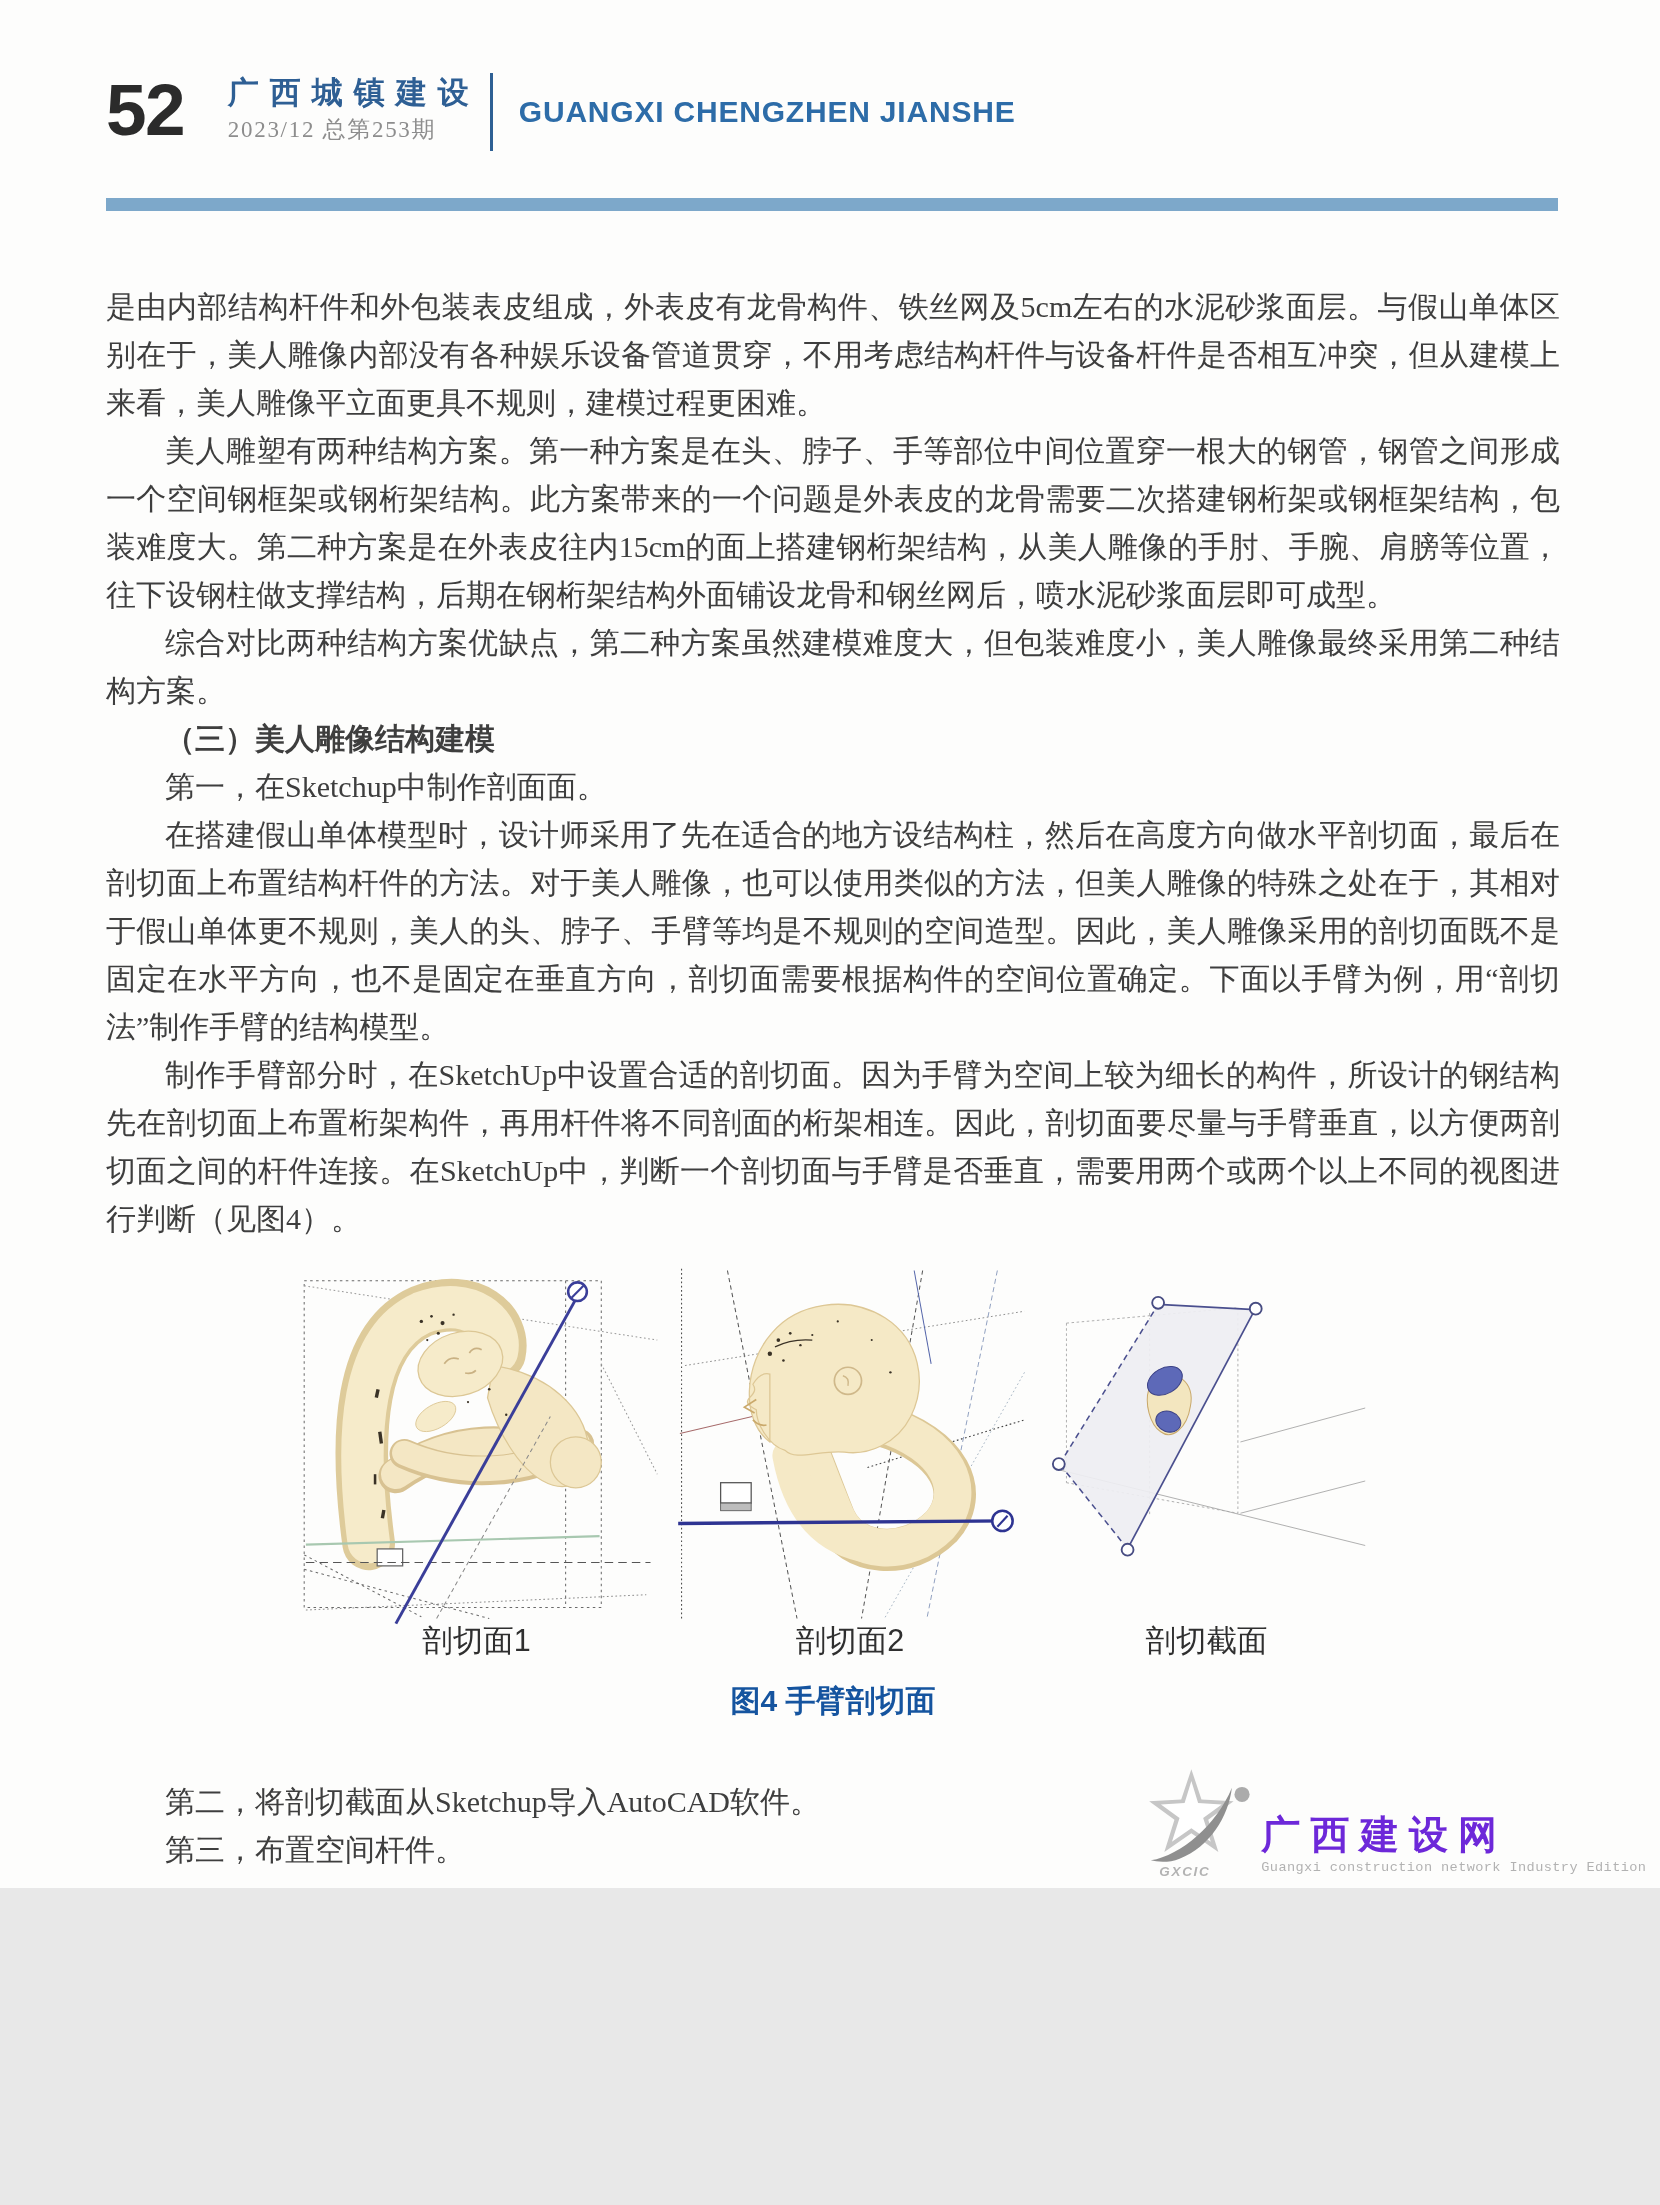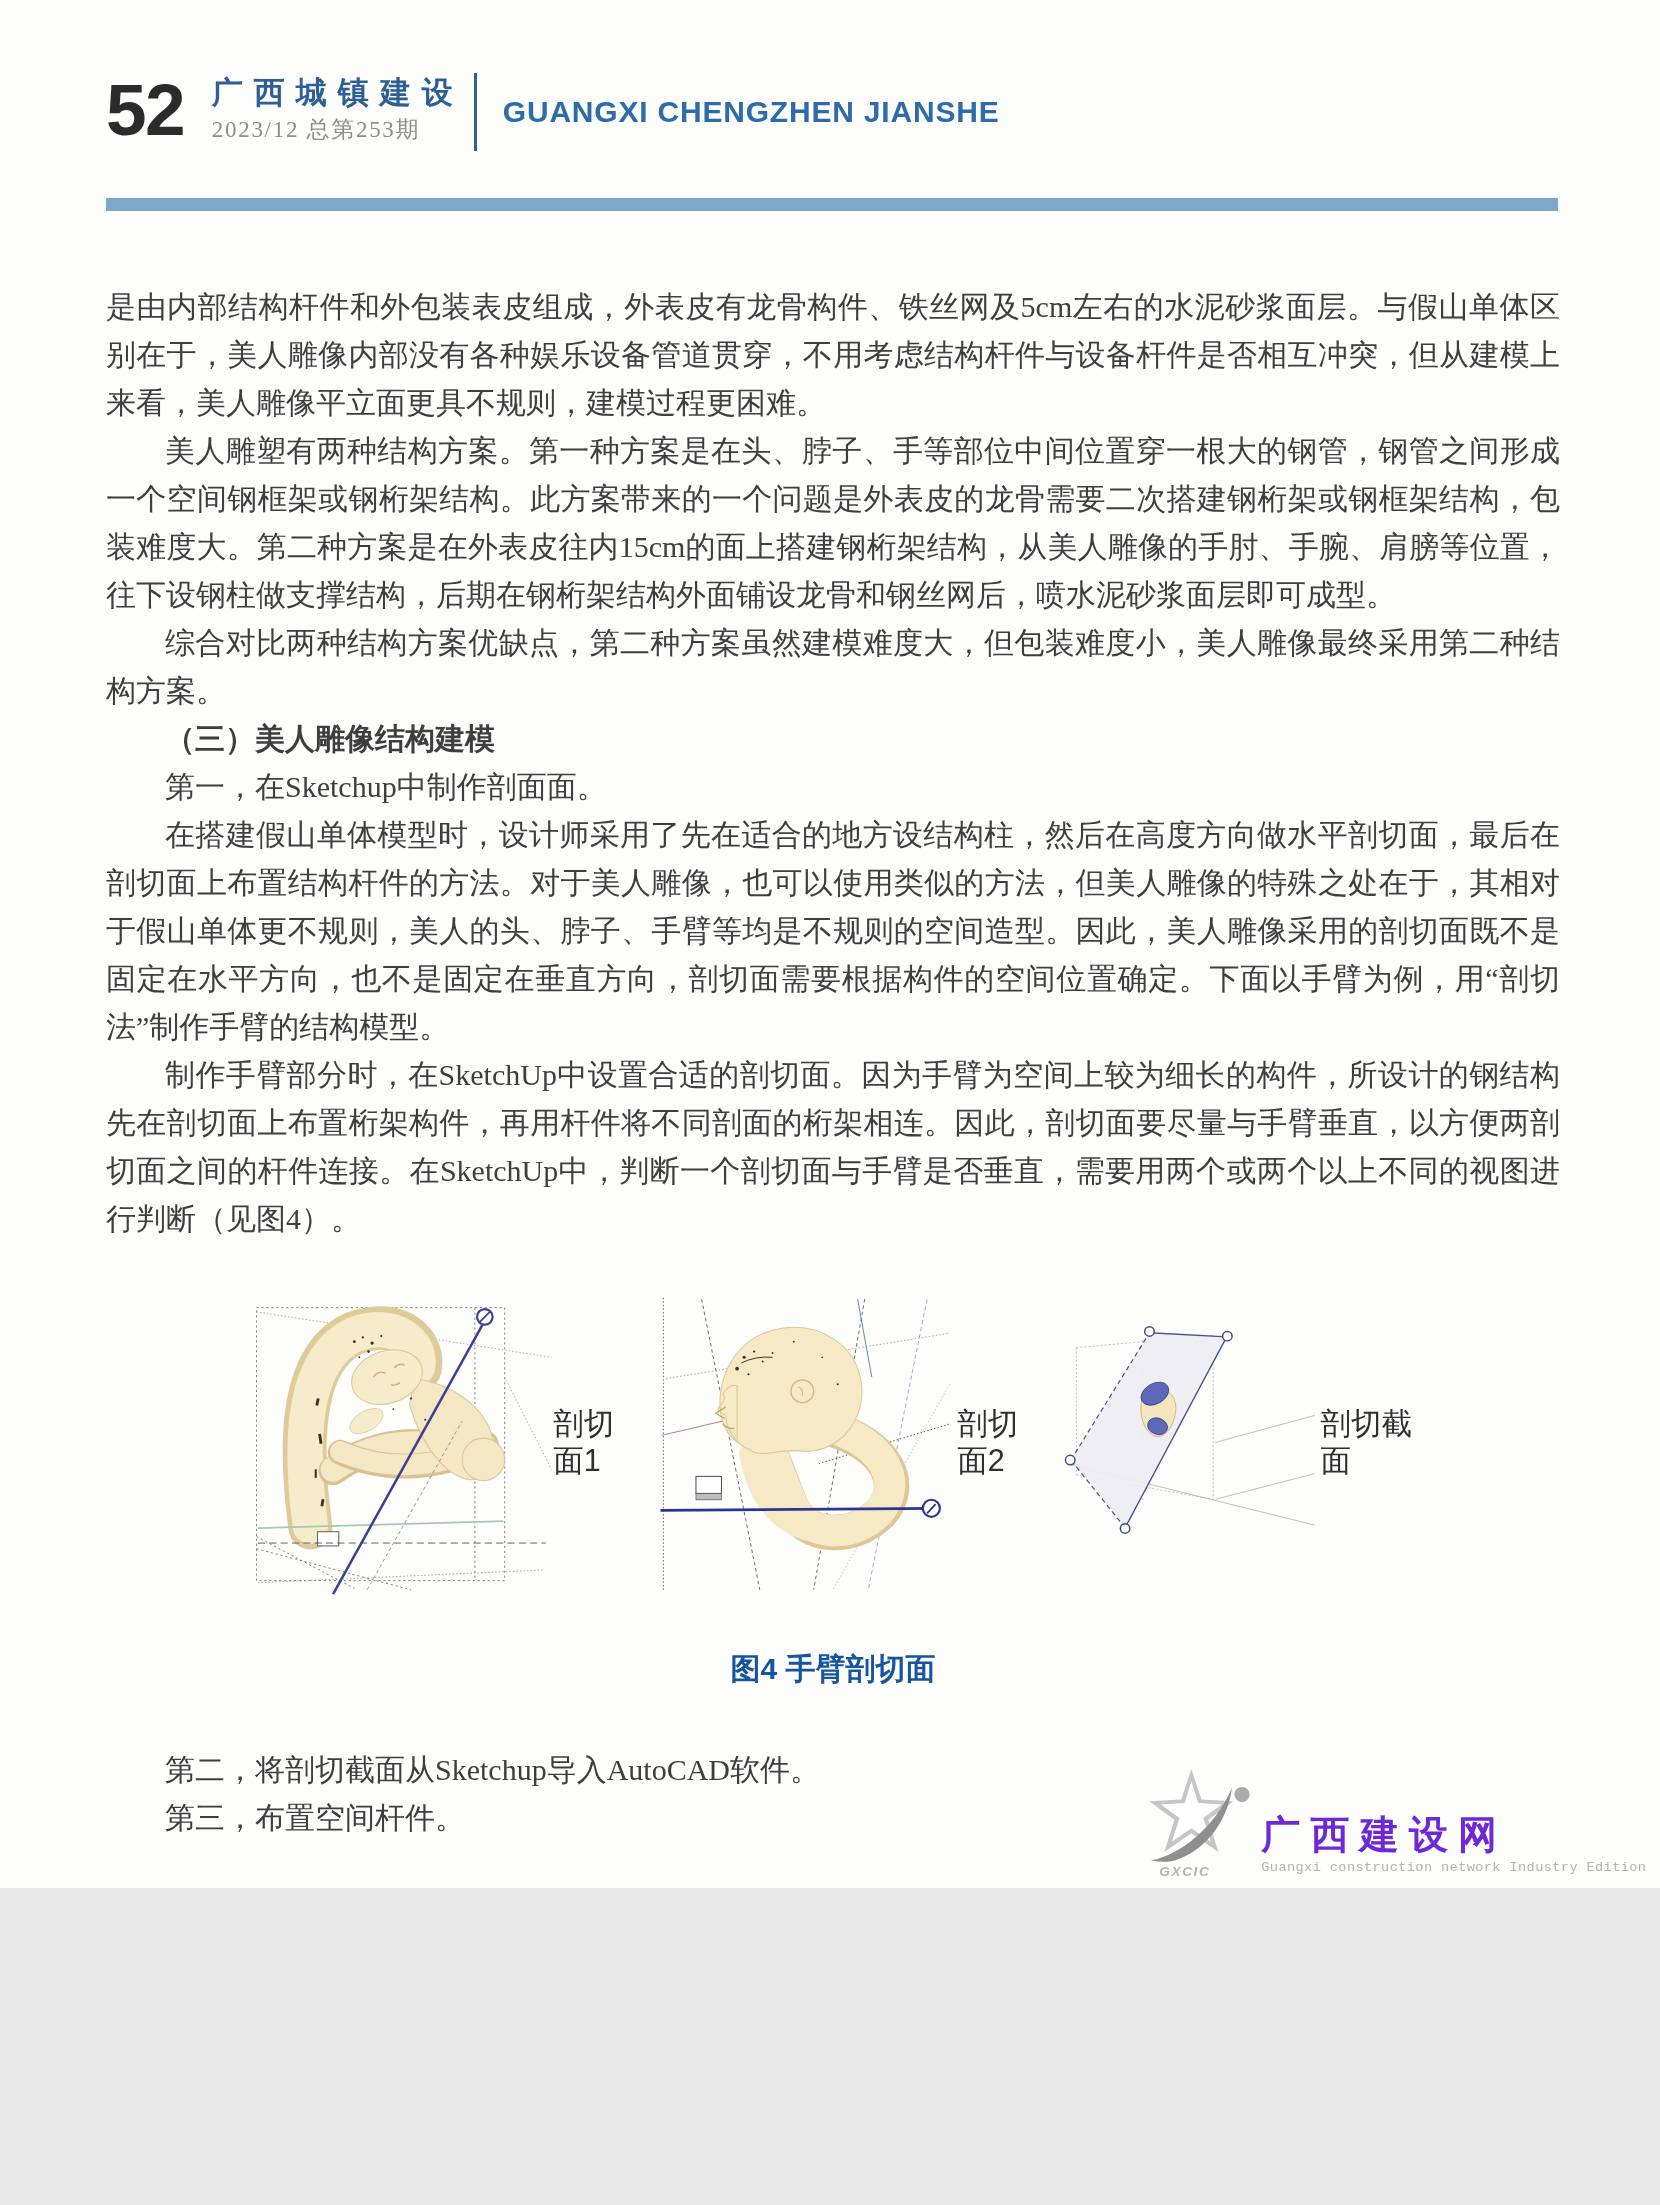--- a/index.html
+++ b/index.html
@@ -8,34 +8,34 @@
     width:1660px;height:1888px;
     margin:0 auto;
     background:#fdfdfc;
     font-family:"Liberation Serif","DejaVu Serif",serif;
     color:#3e3e3e;
     overflow:hidden;
   }
   
   .header{position:absolute;left:106px;top:73px;display:flex;align-items:flex-start;}
   .page-num{font-family:"Liberation Sans","DejaVu Sans",sans-serif;font-size:73px;line-height:73px;font-weight:700;color:#2b2b2b;letter-spacing:-1.7px;}
-  .jtitle-block{margin-left:28px;padding-top:3.4px;}
+  .jtitle-block{margin-left:44px;padding-top:3.4px;}
   .jtitle-cn{font-family:"Liberation Sans","DejaVu Sans",sans-serif;font-size:31px;line-height:34px;font-weight:700;color:#2e5f94;letter-spacing:11px;}
   .jissue{font-size:23px;line-height:25.4px;color:#8d8d8d;letter-spacing:1.7px;margin-top:6.8px;}
   .vdiv{width:3.4px;height:78px;background:#2e6094;margin:0 25.4px 0 10.2px;}
   .jtitle-en{font-family:"Liberation Sans","DejaVu Sans",sans-serif;font-size:30px;font-weight:700;color:#2d6ca8;letter-spacing:0.8px;margin-top:22px;}
   .blue-bar{position:absolute;left:106px;top:198px;width:1452px;height:12.7px;background:#7da8ca;}
   
   .content{position:absolute;left:106px;top:248px;width:1454px;}
   .content p{margin:0;font-size:30px;line-height:48px;text-align:justify;text-indent:59px;color:#3e3e3e;}
   .content p.noindent{text-indent:0;margin-top:35px;}
   .sec-head{margin:0;font-size:30px;line-height:48px;font-weight:700;color:#35689c;text-indent:129px;font-family:"Liberation Serif","DejaVu Serif",serif;}
   
   .figure-row{display:flex;justify-content:center;align-items:flex-start;gap:8.5px;margin:18.7px auto 0 auto;width:1068px;}
-  .fig-panel{display:flex;flex-direction:row;align-items:center;}
+  .fig-panel{display:flex;flex-direction:column;align-items:center;}
   .fig-label{font-size:30.5px;color:#2f2f2f;line-height:37px;margin-top:-5.1px;font-family:"Liberation Sans","DejaVu Sans",sans-serif;}
   .fig-caption{text-align:center;font-size:30px;font-weight:700;color:#15549f;margin-top:22px;font-family:"Liberation Sans","DejaVu Sans",sans-serif;}
   .after-fig{margin-top:56px !important;}
   
   .footer-logo{position:absolute;right:13.6px;bottom:6.8px;display:flex;align-items:flex-end;}
   .logo-text{margin-left:8.5px;padding-bottom:5.1px;}
   .logo-cn{font-size:39px;line-height:42px;color:#6d28d9;letter-spacing:10.2px;font-weight:600;}
   .logo-en{font-size:13.6px;line-height:17px;color:#b2b2b2;margin-top:3.4px;letter-spacing:0.4px;font-family:Liberation Mono, monospace;}
 </style>
 </head>

